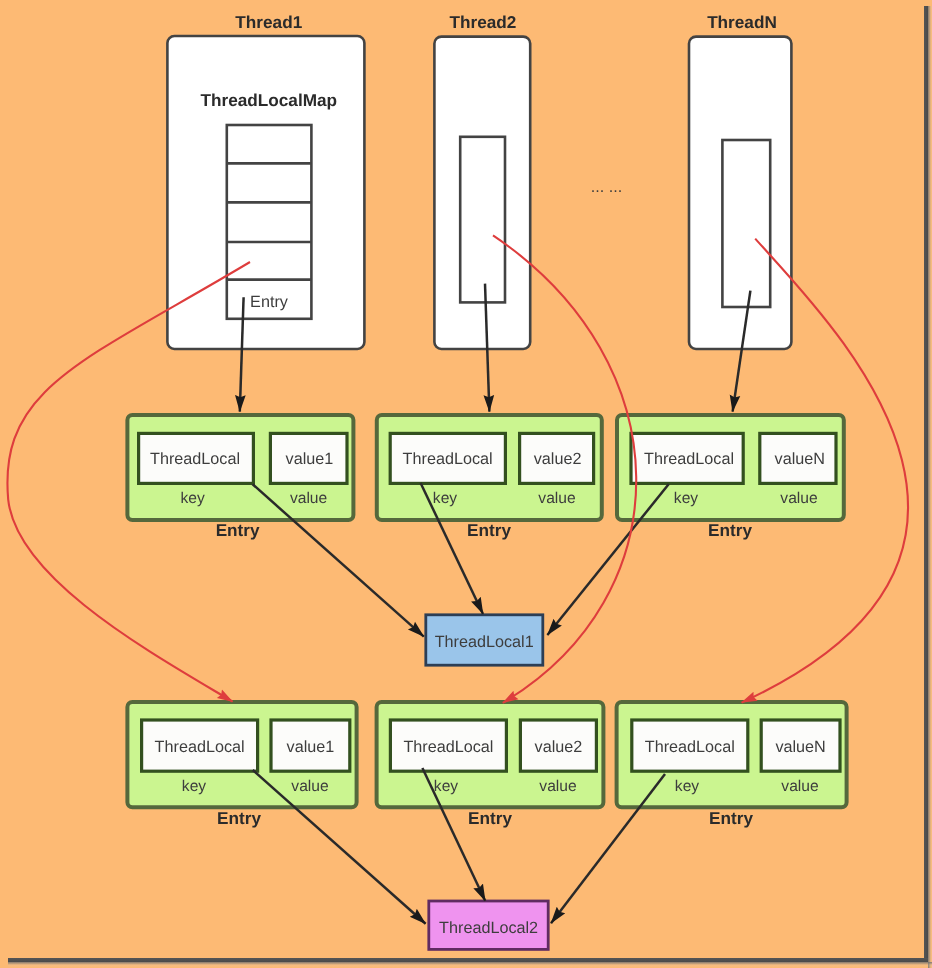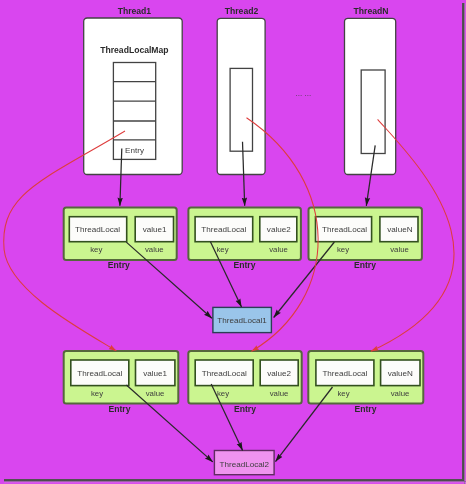--- a/index.html
+++ b/index.html
@@ -1,17 +1,17 @@
 <!DOCTYPE html>
 <html><head>
 <meta charset="utf-8">
 <style>
   html,body{margin:0;padding:0;background:#ffffff;}
   body{width:466px;height:484px;overflow:hidden;font-family:"Liberation Sans",sans-serif;}
-  #stage{position:relative;width:466px;height:484px;background:#d946ef;}
+  #stage{position:relative;width:466px;height:484px;background:#fdba74;}
   svg#diag{display:block;position:absolute;left:0;top:0;}
   .tx{font-family:"Liberation Sans",sans-serif;font-size:8.1px;fill:#3d3d3d;}
   .tx-b{font-family:"Liberation Sans",sans-serif;font-size:8.6px;font-weight:bold;fill:#2b2b2b;}
   .tx-s{font-family:"Liberation Sans",sans-serif;font-size:7.8px;fill:#3d3d3d;}
   .thread-box{fill:#ffffff;stroke:#434343;stroke-width:1.3;}
   .inner-box{fill:#ffffff;stroke:#434343;stroke-width:1.3;}
   .entry-box{fill:#cbf590;stroke:#55683c;stroke-width:2;}
   .entry-inner{fill:#fcfcfa;stroke:#33501f;stroke-width:1.6;}
   .shared1{fill:#9ac5ea;stroke:#2c3e55;stroke-width:1.4;}
   .shared2{fill:#ef93ef;stroke:#602b62;stroke-width:1.4;}

